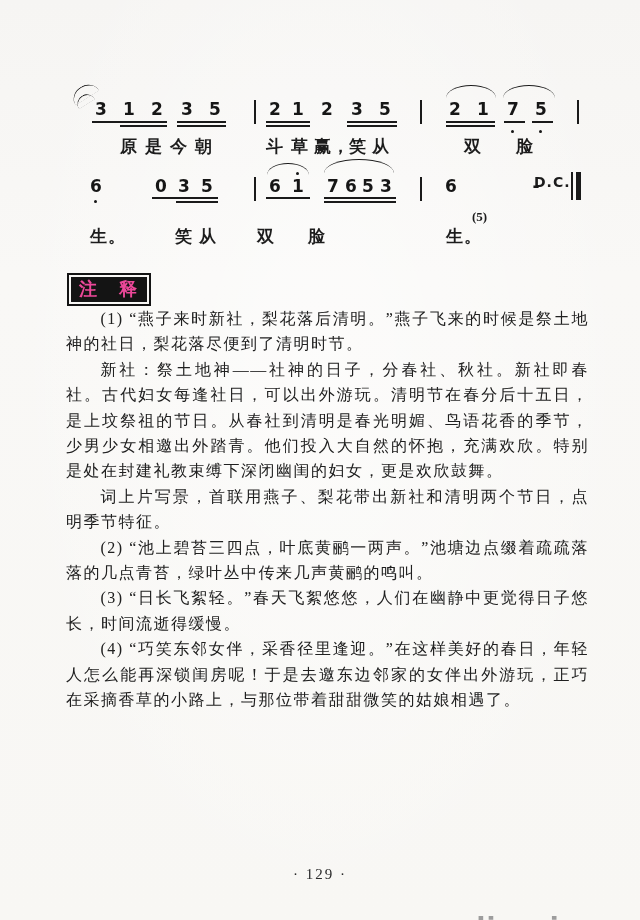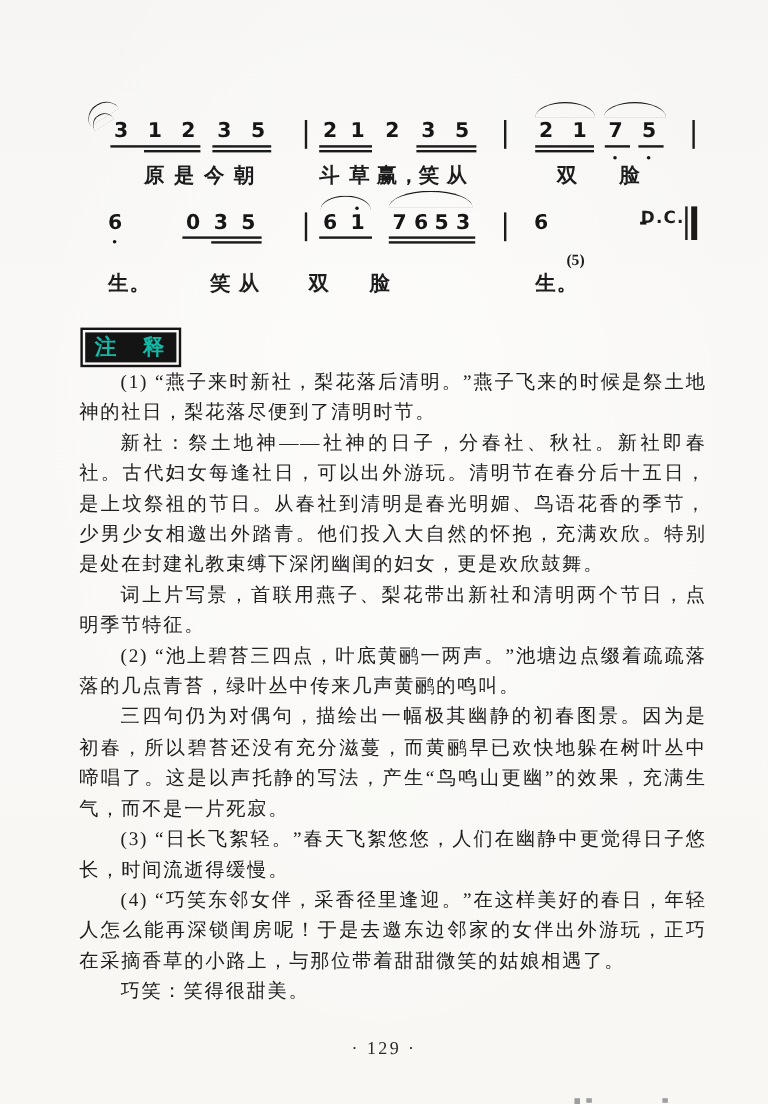--- a/index.html
+++ b/index.html
@@ -28,21 +28,21 @@
   .slur{position:absolute;border-top:1.8px solid #1a1a1a;
         border-radius:100% 100% 0 0 / 200% 200% 0 0;}
   .arc{position:absolute;border-top:1.8px solid #1a1a1a;
        border-radius:100% 100% 0 0 / 200% 200% 0 0;transform:rotate(-32deg);}
   .dcmark{position:absolute;font-family:"DejaVu Sans","Liberation Sans",sans-serif;
         font-size:14px;font-weight:bold;letter-spacing:1px;}
   .fnref{position:absolute;font-size:13px;font-weight:bold;}
   
   .badge-outer{position:absolute;left:67px;top:273px;border:2px solid #141414;
         padding:2px;background:#f8f7f5;}
-  .badge-inner{background:#141414;color:#14b8a6;font-weight:bold;font-size:18px;
+  .badge-inner{background:#141414;color:#ec4899;font-weight:bold;font-size:18px;
         line-height:22px;padding:1px 8px 2px 8px;letter-spacing:2px;white-space:nowrap;}
   .notes-text{position:absolute;left:66px;top:306px;width:523px;}
   .notes-text p{margin:0;text-indent:2.15em;text-align:justify;text-justify:inter-ideograph;
         font-size:16px;line-height:25.4px;letter-spacing:1.5px;color:#202020;}
   
   .pageno{position:absolute;left:0;top:866px;width:640px;text-align:center;
         font-size:15px;letter-spacing:2px;color:#2a2a2a;}
   .wm-title{position:absolute;right:34px;top:838px;
         font-family:"DejaVu Sans","Liberation Sans",sans-serif;
         font-size:42px;line-height:44px;font-weight:bold;letter-spacing:8px;color:#a2a2a2;}
@@ -156,22 +156,20 @@
 
   <div class="badge-outer">
     <div class="badge-inner">注　释</div>
   </div>
 
   <div class="notes-text">
     <p>(1) “燕子来时新社，梨花落后清明。”燕子飞来的时候是祭土地神的社日，梨花落尽便到了清明时节。</p>
     <p>新社：祭土地神——社神的日子，分春社、秋社。新社即春社。古代妇女每逢社日，可以出外游玩。清明节在春分后十五日，是上坟祭祖的节日。从春社到清明是春光明媚、鸟语花香的季节，少男少女相邀出外踏青。他们投入大自然的怀抱，充满欢欣。特别是处在封建礼教束缚下深闭幽闺的妇女，更是欢欣鼓舞。</p>
     <p>词上片写景，首联用燕子、梨花带出新社和清明两个节日，点明季节特征。</p>
     <p>(2) “池上碧苔三四点，叶底黄鹂一两声。”池塘边点缀着疏疏落落的几点青苔，绿叶丛中传来几声黄鹂的鸣叫。</p>
-    <p>三四句仍为对偶句，描绘出一幅极其幽静的初春图景。因为是初春，所以碧苔还没有充分滋蔓，而黄鹂早已欢快地躲在树叶丛中啼唱了。这是以声托静的写法，产生“鸟鸣山更幽”的效果，充满生气，而不是一片死寂。</p>
     <p>(3) “日长飞絮轻。”春天飞絮悠悠，人们在幽静中更觉得日子悠长，时间流逝得缓慢。</p>
     <p>(4) “巧笑东邻女伴，采香径里逢迎。”在这样美好的春日，年轻人怎么能再深锁闺房呢！于是去邀东边邻家的女伴出外游玩，正巧在采摘香草的小路上，与那位带着甜甜微笑的姑娘相遇了。</p>
-    <p>巧笑：笑得很甜美。</p>
   </div>
 
   <div class="pageno">· 129 ·</div>
   <div class="wm-url">www.diaozi.com</div>
 
 </div>
 
 </body></html>

